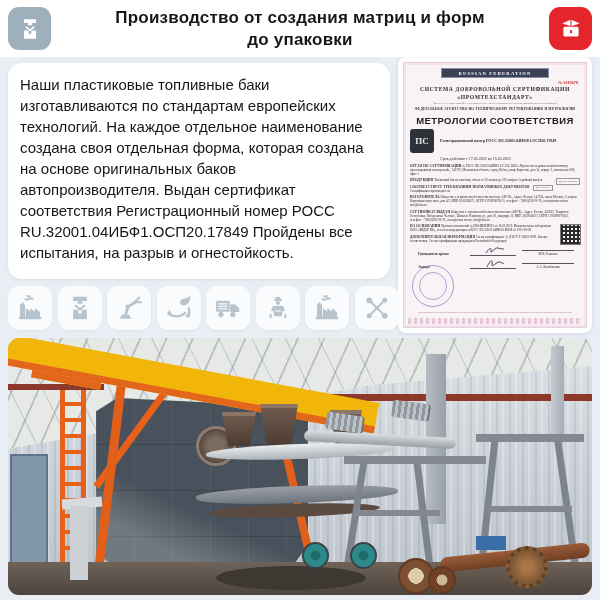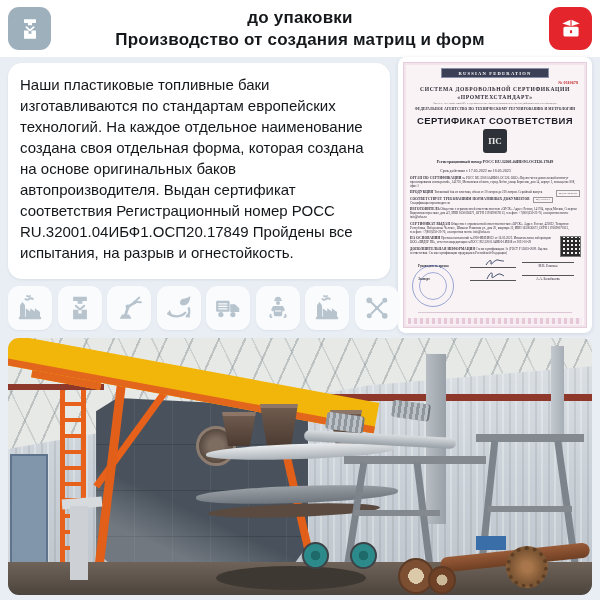--- a/index.html
+++ b/index.html
@@ -24,21 +24,21 @@
         background:#faf3f6;border:1px solid #e6cddb;box-shadow:inset 0 0 0 2px #f3e4ec;
         font-family:"Liberation Serif",serif;color:#2a2a33;padding:5px 6px;}
   .cert-banner{width:62%;margin:0 auto;background:#3c4056;color:#fff;text-align:center;
         font-size:4.6px;font-weight:bold;letter-spacing:1.2px;padding:1.5px 0;border:1px solid #8a8fa8;}
   .cert-number{text-align:right;color:#c22a2a;font-size:4.2px;font-weight:bold;margin:2px 2px 1px 0;}
   .cert-system{text-align:center;font-weight:bold;font-size:5.6px;letter-spacing:.6px;line-height:1.35;}
   .cert-registry{text-align:center;font-size:2.8px;color:#666;margin-top:1px;}
   .cert-agency{text-align:center;font-size:3.4px;font-weight:bold;margin-top:1.5px;letter-spacing:.2px;}
   .cert-title{text-align:center;font-weight:bold;font-size:9.5px;letter-spacing:.4px;margin:4px 0 3px;
         font-family:"Liberation Sans",sans-serif;color:#1c1c24;}
-  .cert-logo-row{display:flex;align-items:center;gap:6px;margin:1px 0 3px;flex-direction:column;}
+  .cert-logo-row{display:flex;align-items:center;gap:6px;margin:1px 0 3px;}
   .cert-logo{width:24px;height:24px;background:#2e3138;border-radius:3px;color:#e8e8e8;
         display:flex;align-items:center;justify-content:center;font-weight:bold;font-size:9px;flex:0 0 auto;}
   .cert-reg{font-size:4px;font-weight:bold;line-height:1.5;}
   .cert-validity{font-size:4px;margin-left:30px;margin-bottom:3px;}
   .cert-sec{font-size:3.1px;line-height:1.3;margin:2.2px 0;clear:none;}
   .cert-sec b{font-size:3.3px;letter-spacing:.2px;}
   .cert-code{float:right;border:.5px solid #999;font-size:2.7px;padding:.5px 2px;margin-left:3px;color:#444;text-align:center;}
   .cert-qr{float:right;width:19px;height:19px;margin:1px 0 1px 4px;background:
         repeating-linear-gradient(0deg,#2b2b2b 0 2px,transparent 2px 4px),
         repeating-linear-gradient(90deg,#2b2b2b 0 2px,#f4eff2 2px 4px);outline:1px solid #777;}
@@ -129,22 +129,22 @@
 
   <div class="hdr">
     <div class="hdr-icon gray">
       <svg width="26" height="26" viewBox="0 0 24 24" fill="#ffffff">
         <path d="M6.5 3h11v3.4h-3.6v2.1h-3.8V6.4H6.5z"></path>
         <path d="M6.5 21v-7.6h4.2v3h2.6v-3h4.2V21z"></path>
         <path d="M8.6 10.2l3.4 3 3.4-3" fill="none" stroke="#ffffff" stroke-width="1.6" stroke-linecap="round" stroke-linejoin="round"></path>
       </svg>
     </div>
     <div class="hdr-title">
+      <span>Производство от создания матриц и форм</span>
       <span>до упаковки</span>
-      <span>Производство от создания матриц и форм</span>
     </div>
     <div class="hdr-icon red">
       <svg width="26" height="26" viewBox="0 0 24 24" fill="#ffffff">
         <path d="M11.5 3.4L4 6.9l7.5 2.3z"></path>
         <path d="M12.5 3.4L20 6.9l-7.5 2.3z"></path>
         <rect x="5" y="10" width="14" height="9" rx="1.5"></rect>
         <rect x="11" y="13.2" width="2" height="2.6" fill="#e4252b"></rect>
       </svg>
     </div>
   </div>
@@ -154,21 +154,21 @@
   </div>
 
   <div class="cert">
     <div class="cert-paper">
       <div class="cert-banner">RUSSIAN FEDERATION</div>
       <div class="cert-number">№ 0110678</div>
       <div class="cert-system">СИСТЕМА ДОБРОВОЛЬНОЙ СЕРТИФИКАЦИИ</div>
       <div class="cert-system">«ПРОМТЕХСТАНДАРТ»</div>
       <div class="cert-registry">№РОСС RU.32001.04ИБФ1 в едином реестре зарегистрированных систем добровольной сертификации</div>
       <div class="cert-agency">ФЕДЕРАЛЬНОЕ АГЕНТСТВО ПО ТЕХНИЧЕСКОМУ РЕГУЛИРОВАНИЮ И МЕТРОЛОГИИ</div>
-      <div class="cert-title">СЕРТИФИКАТ СООТВЕТСТВИЯ</div>
+      <div class="cert-title">МЕТРОЛОГИИ СООТВЕТСТВИЯ</div>
       <div class="cert-logo-row">
         <div class="cert-logo">ПС</div>
         <div>
           <div class="cert-reg">Регистрационный номер РОСС RU.32001.04ИБФ1.ОСП20.17849</div>
         </div>
       </div>
       <div class="cert-validity">Срок действия с 17.05.2022 по 16.05.2023</div>
 
       <div class="cert-sec">
         <b>ОРГАН ПО СЕРТИФИКАЦИИ</b>

